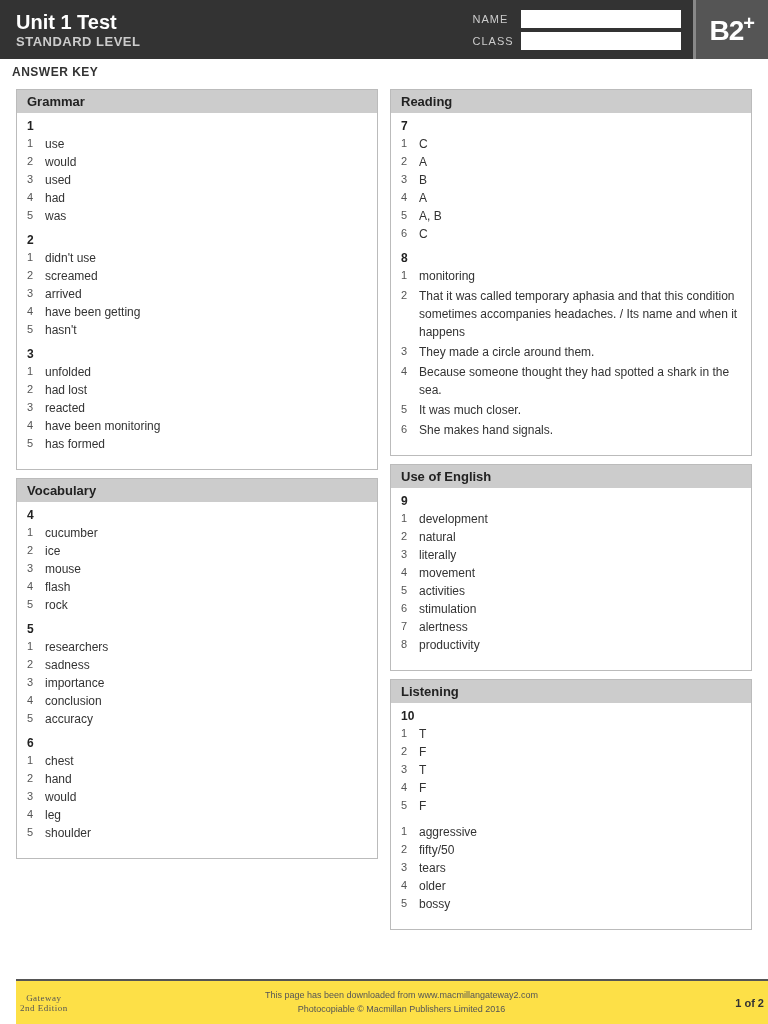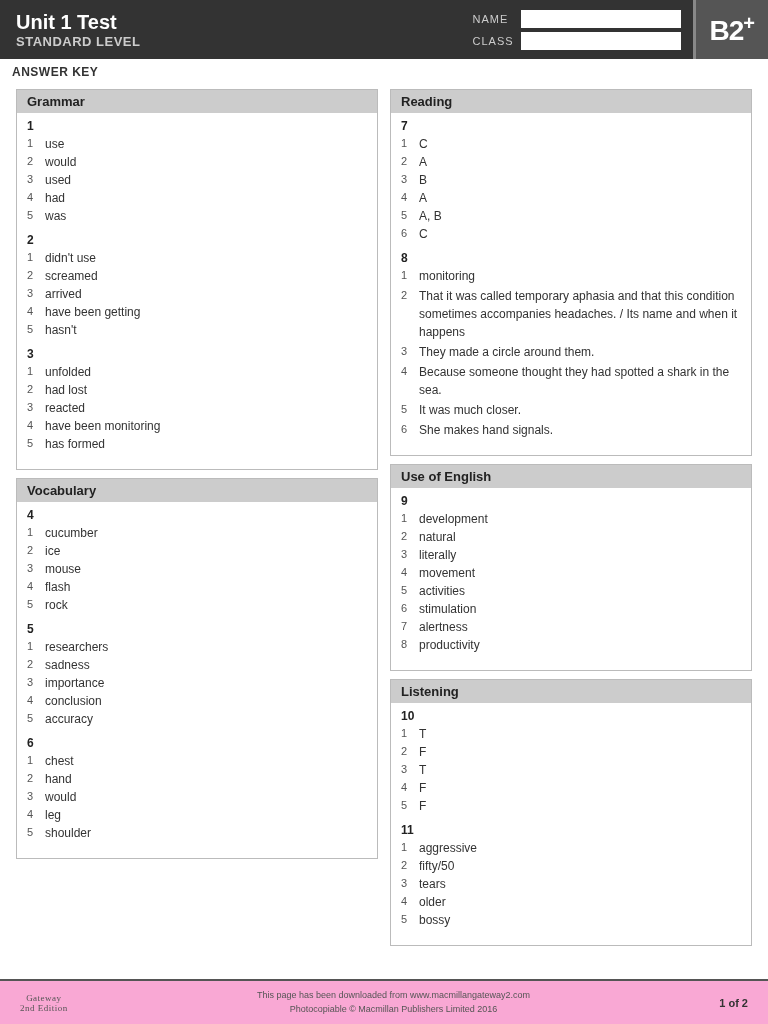--- a/index.html
+++ b/index.html
@@ -159,26 +159,27 @@
       min-width: 14px;
       color: #555;
       font-size: 11px;
     }
     .ans-text {
       color: #333;
     }
     
     .footer {
       border-top: 2px solid #555;
-      background: #f9a8d4;
+      background: #fde047;
       display: flex;
       align-items: center;
       justify-content: space-between;
-      padding: 8px 20px;
+      padding: 8px 4px;
       margin-top: auto;
+      margin-left: 16px;
     }
     .footer-logo {
       font-size: 20px;
       font-weight: 900;
       font-style: italic;
       color: #222;
       font-family: Georgia, serif;
     }
     .footer-logo span {
       font-size: 9px;
@@ -544,21 +545,20 @@
                   <span class="ans-text">F</span>
                 </li>
               <li>
                   <span class="ans-num">5</span>
                   <span class="ans-text">F</span>
                 </li>
             </ul>
           </div>
 
           <div class="q-group">
-            <div class="q-number">11</div>
             <ul class="answer-list">
               <li>
                   <span class="ans-num">1</span>
                   <span class="ans-text">aggressive</span>
                 </li>
               <li>
                   <span class="ans-num">2</span>
                   <span class="ans-text">fifty/50</span>
                 </li>
               <li>

